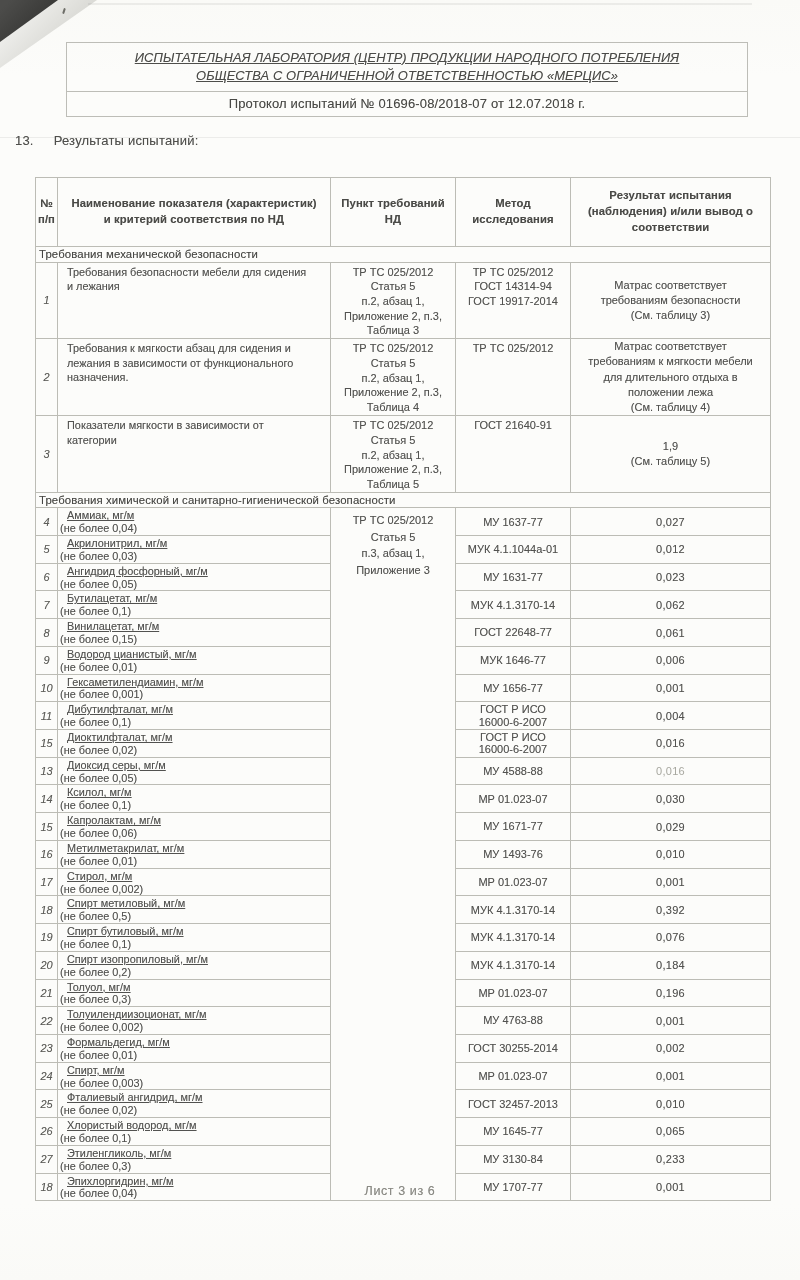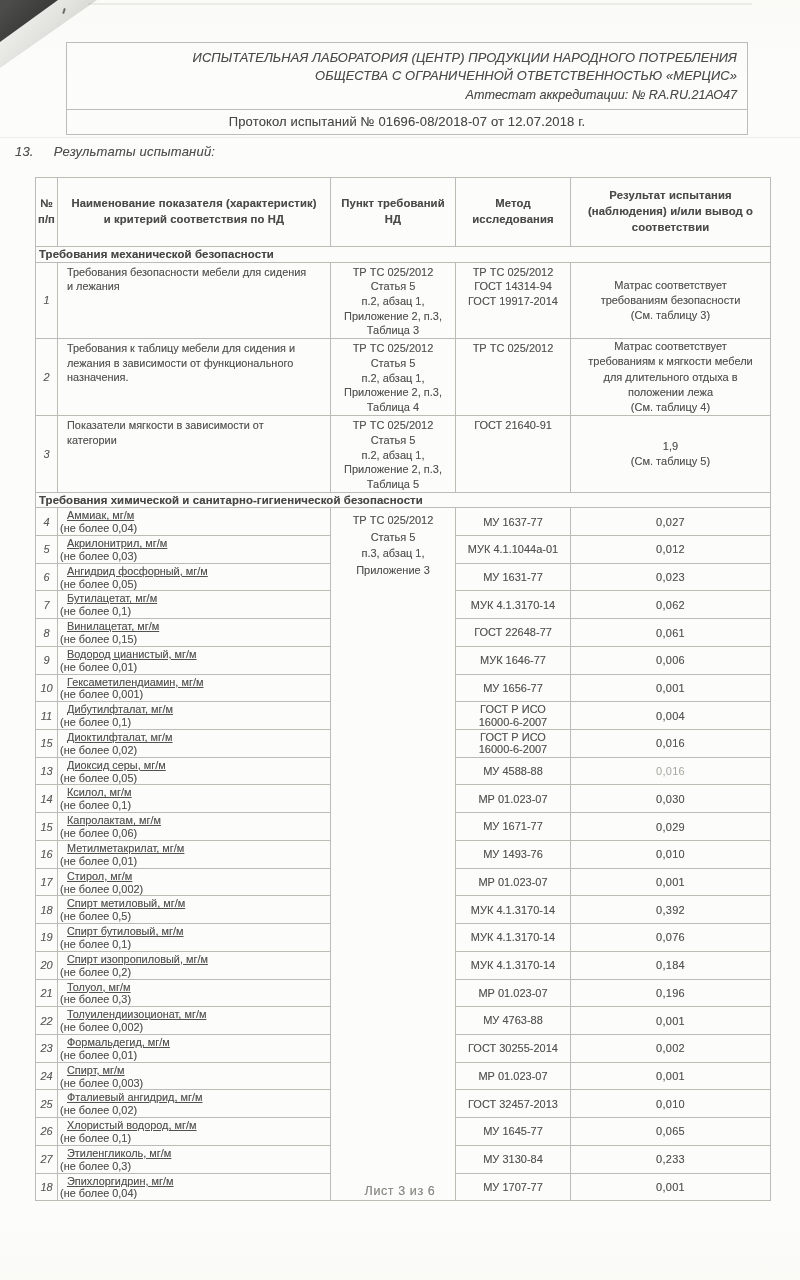--- a/index.html
+++ b/index.html
@@ -40,50 +40,50 @@
   .fold-line {
     position: absolute; top: 137px; left: 0; width: 800px; height: 1px;
     background: rgba(100,100,94,0.10);
   }
 
   
   .header-box {
     position: absolute; left: 66px; top: 42px; width: 682px;
     border: 1px solid #bdbdb7;
   }
-  .header-title-row { border-bottom: 1px solid #bdbdb7; padding: 6px 10px 5px; text-align: right; }
+  .header-title-row { border-bottom: 1px solid #bdbdb7; padding: 6px 10px 5px; text-align: center; text-decoration: underline; }
   .lab-title {
     font-style: italic; font-size: 12.9px; line-height: 1.42; color: #4b4b48;
     white-space: pre-line; letter-spacing: 0.1px;
   }
   .accreditation { font-style: italic; font-size: 12.6px; line-height: 1.45; color: #4b4b48; }
   .protocol-row { padding: 4px 0 5px; text-align: center; font-size: 13px; color: #49494 6; color: #494946; letter-spacing: 0.15px; }
 
   
   .results-heading {
-    position: absolute; left: 15px; top: 144px;
-    display: flex; gap: 20px; font-size: 13px; color: #4f4f4c; letter-spacing: 0.2px; font-style: italic;
+    position: absolute; left: 15px; top: 133px;
+    display: flex; gap: 20px; font-size: 13px; color: #4f4f4c; letter-spacing: 0.2px;
   }
 
   
   .results-table {
     position: absolute; left: 35px; top: 177px; width: 735px;
     border-collapse: collapse; table-layout: fixed;
     font-size: 11px; color: #525250;
   }
   .results-table th, .results-table td {
     border: 1px solid #bcbcb5; padding: 0; overflow: hidden;
   }
   .results-table thead th {
     font-weight: bold; font-size: 11.3px; line-height: 1.4;
     white-space: pre-line; color: #4a4a47; height: 69px; vertical-align: middle;
     letter-spacing: 0.1px;
   }
   tr.section-row td {
-    height: 14px; font-weight: bold; font-size: 11.4px; color: #464643;
+    height: 14px; font-weight: normal; font-size: 11.4px; color: #464643;
     text-align: left; padding: 1px 0 1px 3px; line-height: 1.1;
     letter-spacing: 0.1px;
   }
   td.num { font-style: italic; text-align: center; font-size: 11px; color: #5c5c58; vertical-align: middle; }
   td.name {
     text-align: left; vertical-align: top; padding: 2px 4px 0 9px;
     white-space: pre-line; line-height: 1.33; font-size: 10.9px;
   }
   td.req, td.method {
     text-align: center; vertical-align: top; padding-top: 2px;
@@ -118,21 +118,20 @@
   <div class="corner-light"></div>
   <div class="corner-dark"></div>
   <div class="speck"></div>
   <div class="top-streak"></div>
   <div class="fold-line"></div>
 
   <div class="header-box">
     <div class="header-title-row">
       <div class="lab-title">ИСПЫТАТЕЛЬНАЯ ЛАБОРАТОРИЯ (ЦЕНТР) ПРОДУКЦИИ НАРОДНОГО ПОТРЕБЛЕНИЯ
 ОБЩЕСТВА С ОГРАНИЧЕННОЙ ОТВЕТСТВЕННОСТЬЮ «МЕРЦИС»</div>
-      <div class="accreditation">Аттестат аккредитации: № RA.RU.21АО47</div>
     </div>
     <div class="protocol-row">Протокол испытаний № 01696-08/2018-07 от 12.07.2018 г.</div>
   </div>
 
   <div class="results-heading">
     <span>13.</span>
     <span>Результаты испытаний:</span>
   </div>
 
   <table class="results-table">
@@ -173,21 +172,21 @@
 Таблица 3</td>
           <td class="method">ТР ТС 025/2012
 ГОСТ 14314-94
 ГОСТ 19917-2014</td>
           <td class="result">Матрас соответствует
 требованиям безопасности
 (См. таблицу 3)</td>
         </tr>
         <tr style="height: 64px;">
           <td class="num">2</td>
-          <td class="name">Требования к таблицу мебели для сидения и
+          <td class="name">Требования к мягкости абзац для сидения и
 лежания в зависимости от функционального
 назначения.</td>
           <td class="req">ТР ТС 025/2012
 Статья 5
 п.2, абзац 1,
 Приложение 2, п.3,
 Таблица 4</td>
           <td class="method">ТР ТС 025/2012</td>
           <td class="result">Матрас соответствует
 требованиям к мягкости мебели

